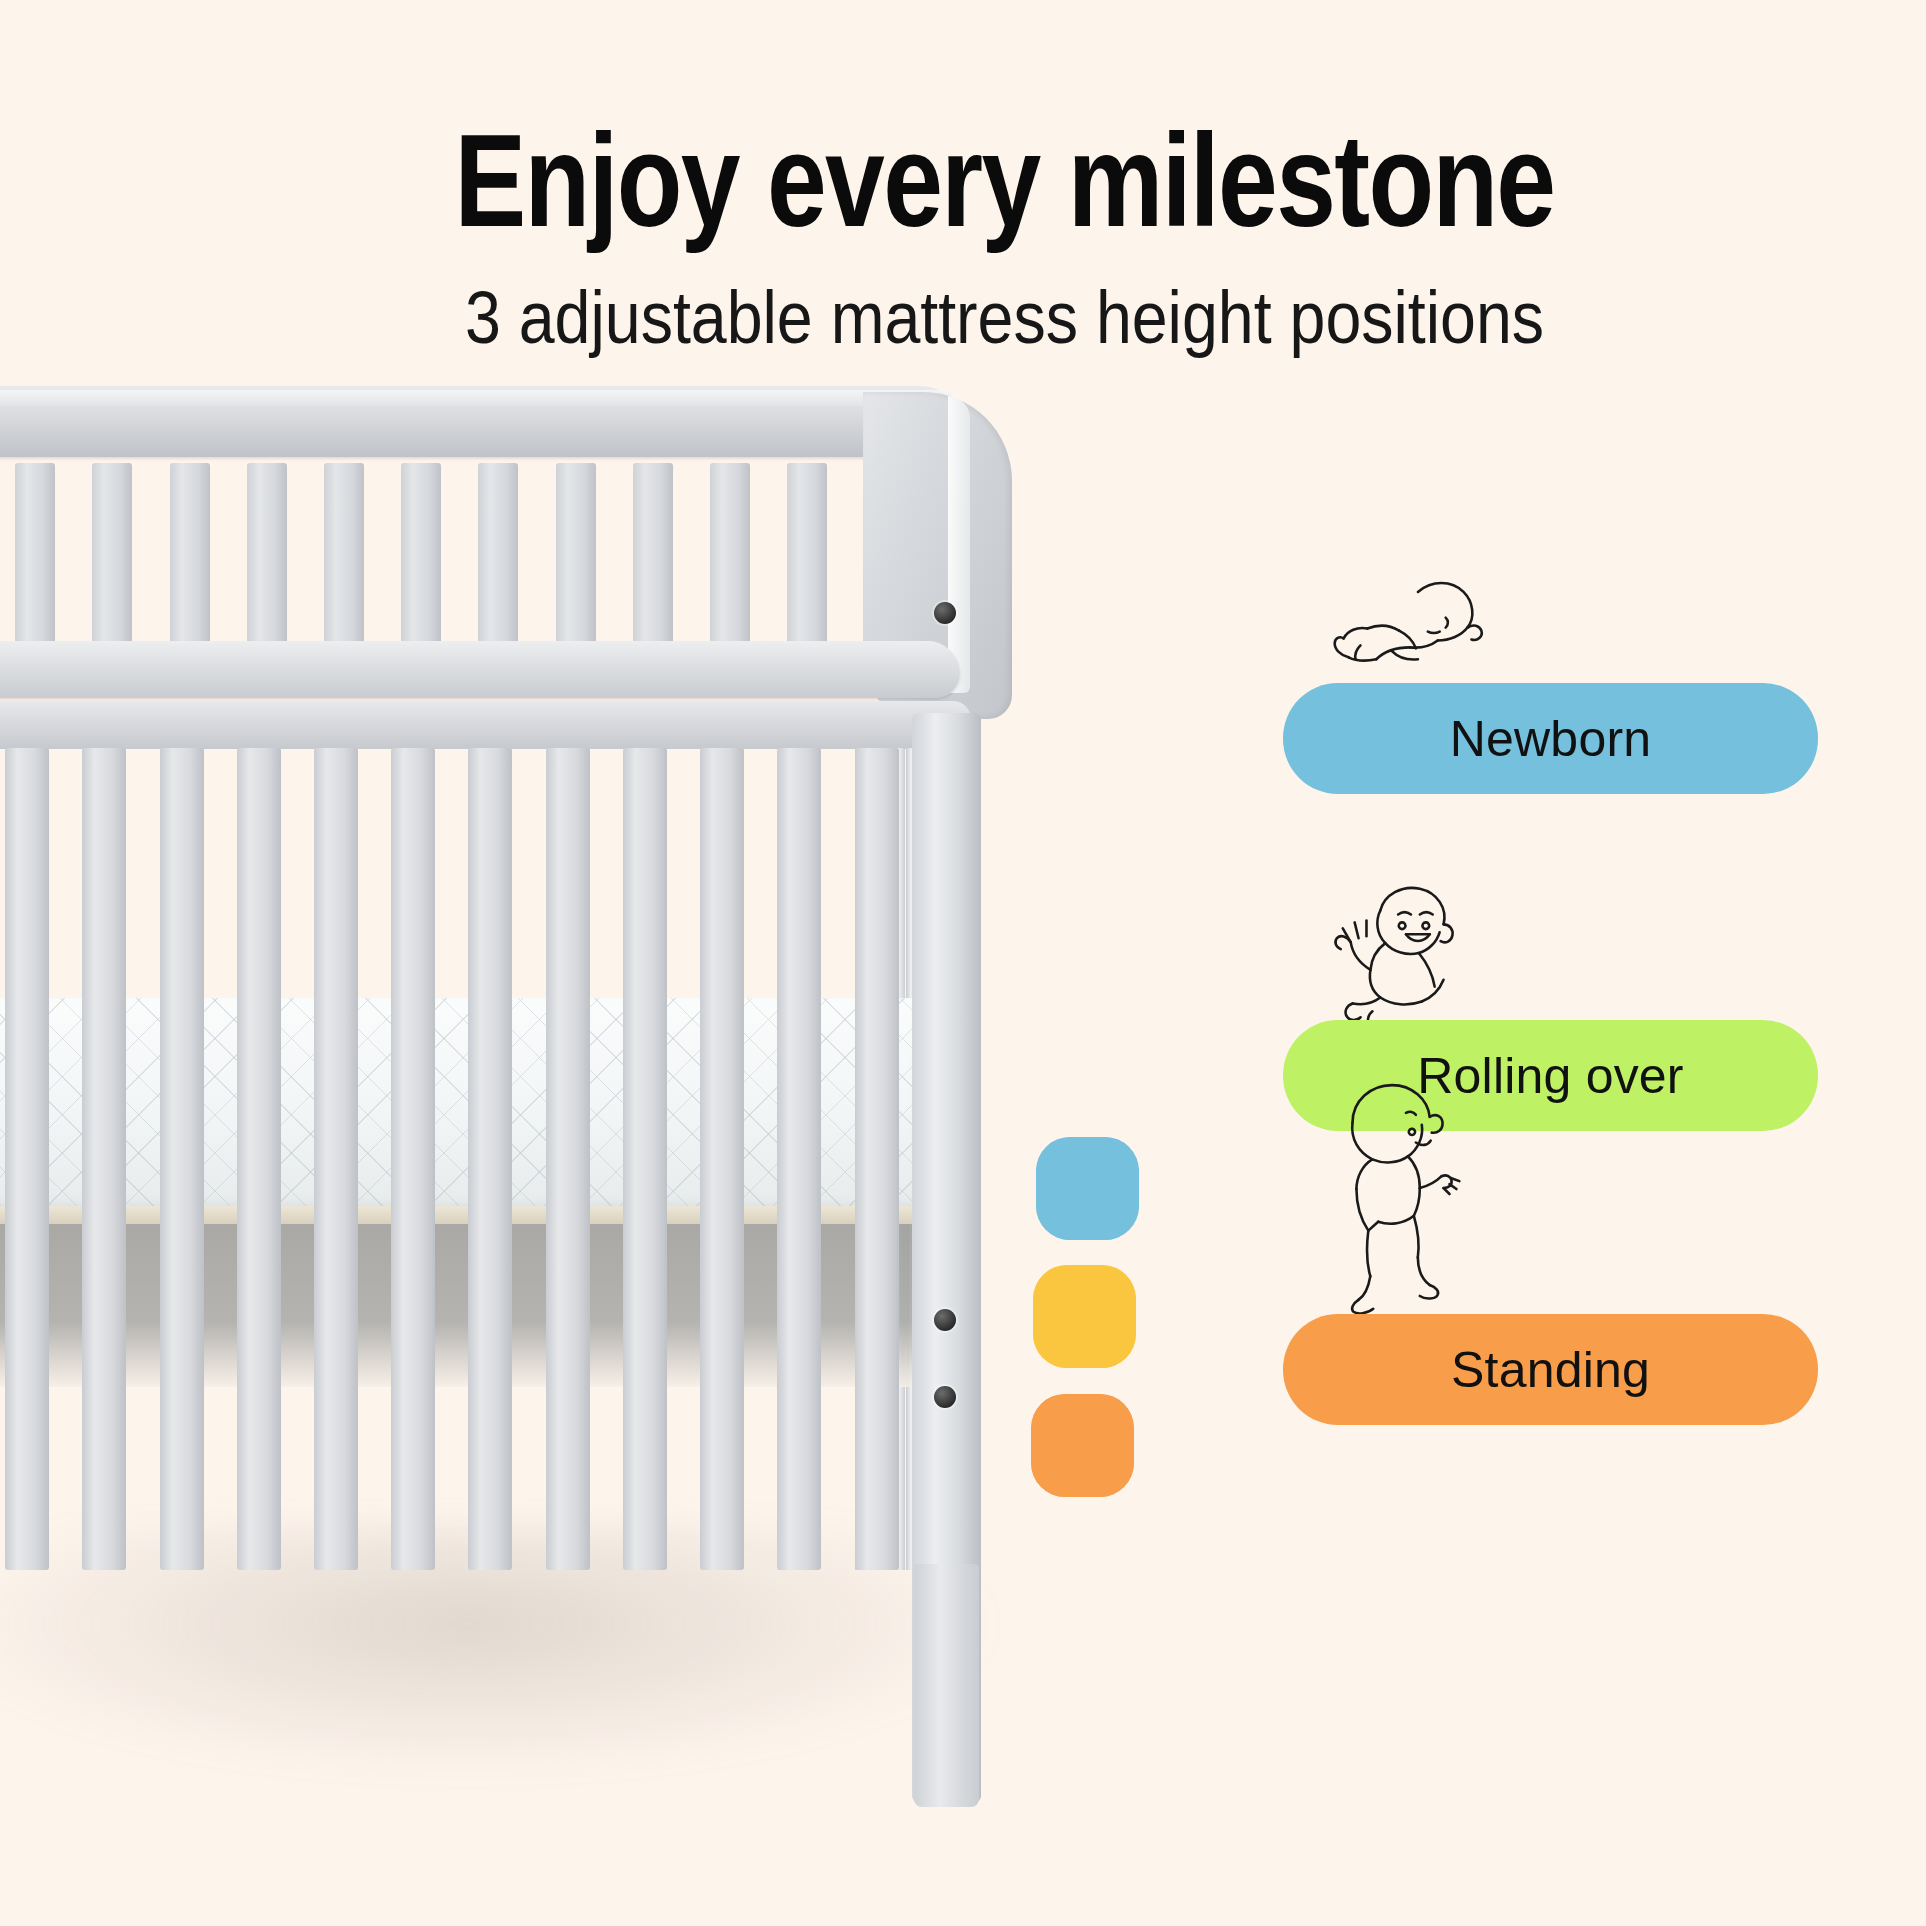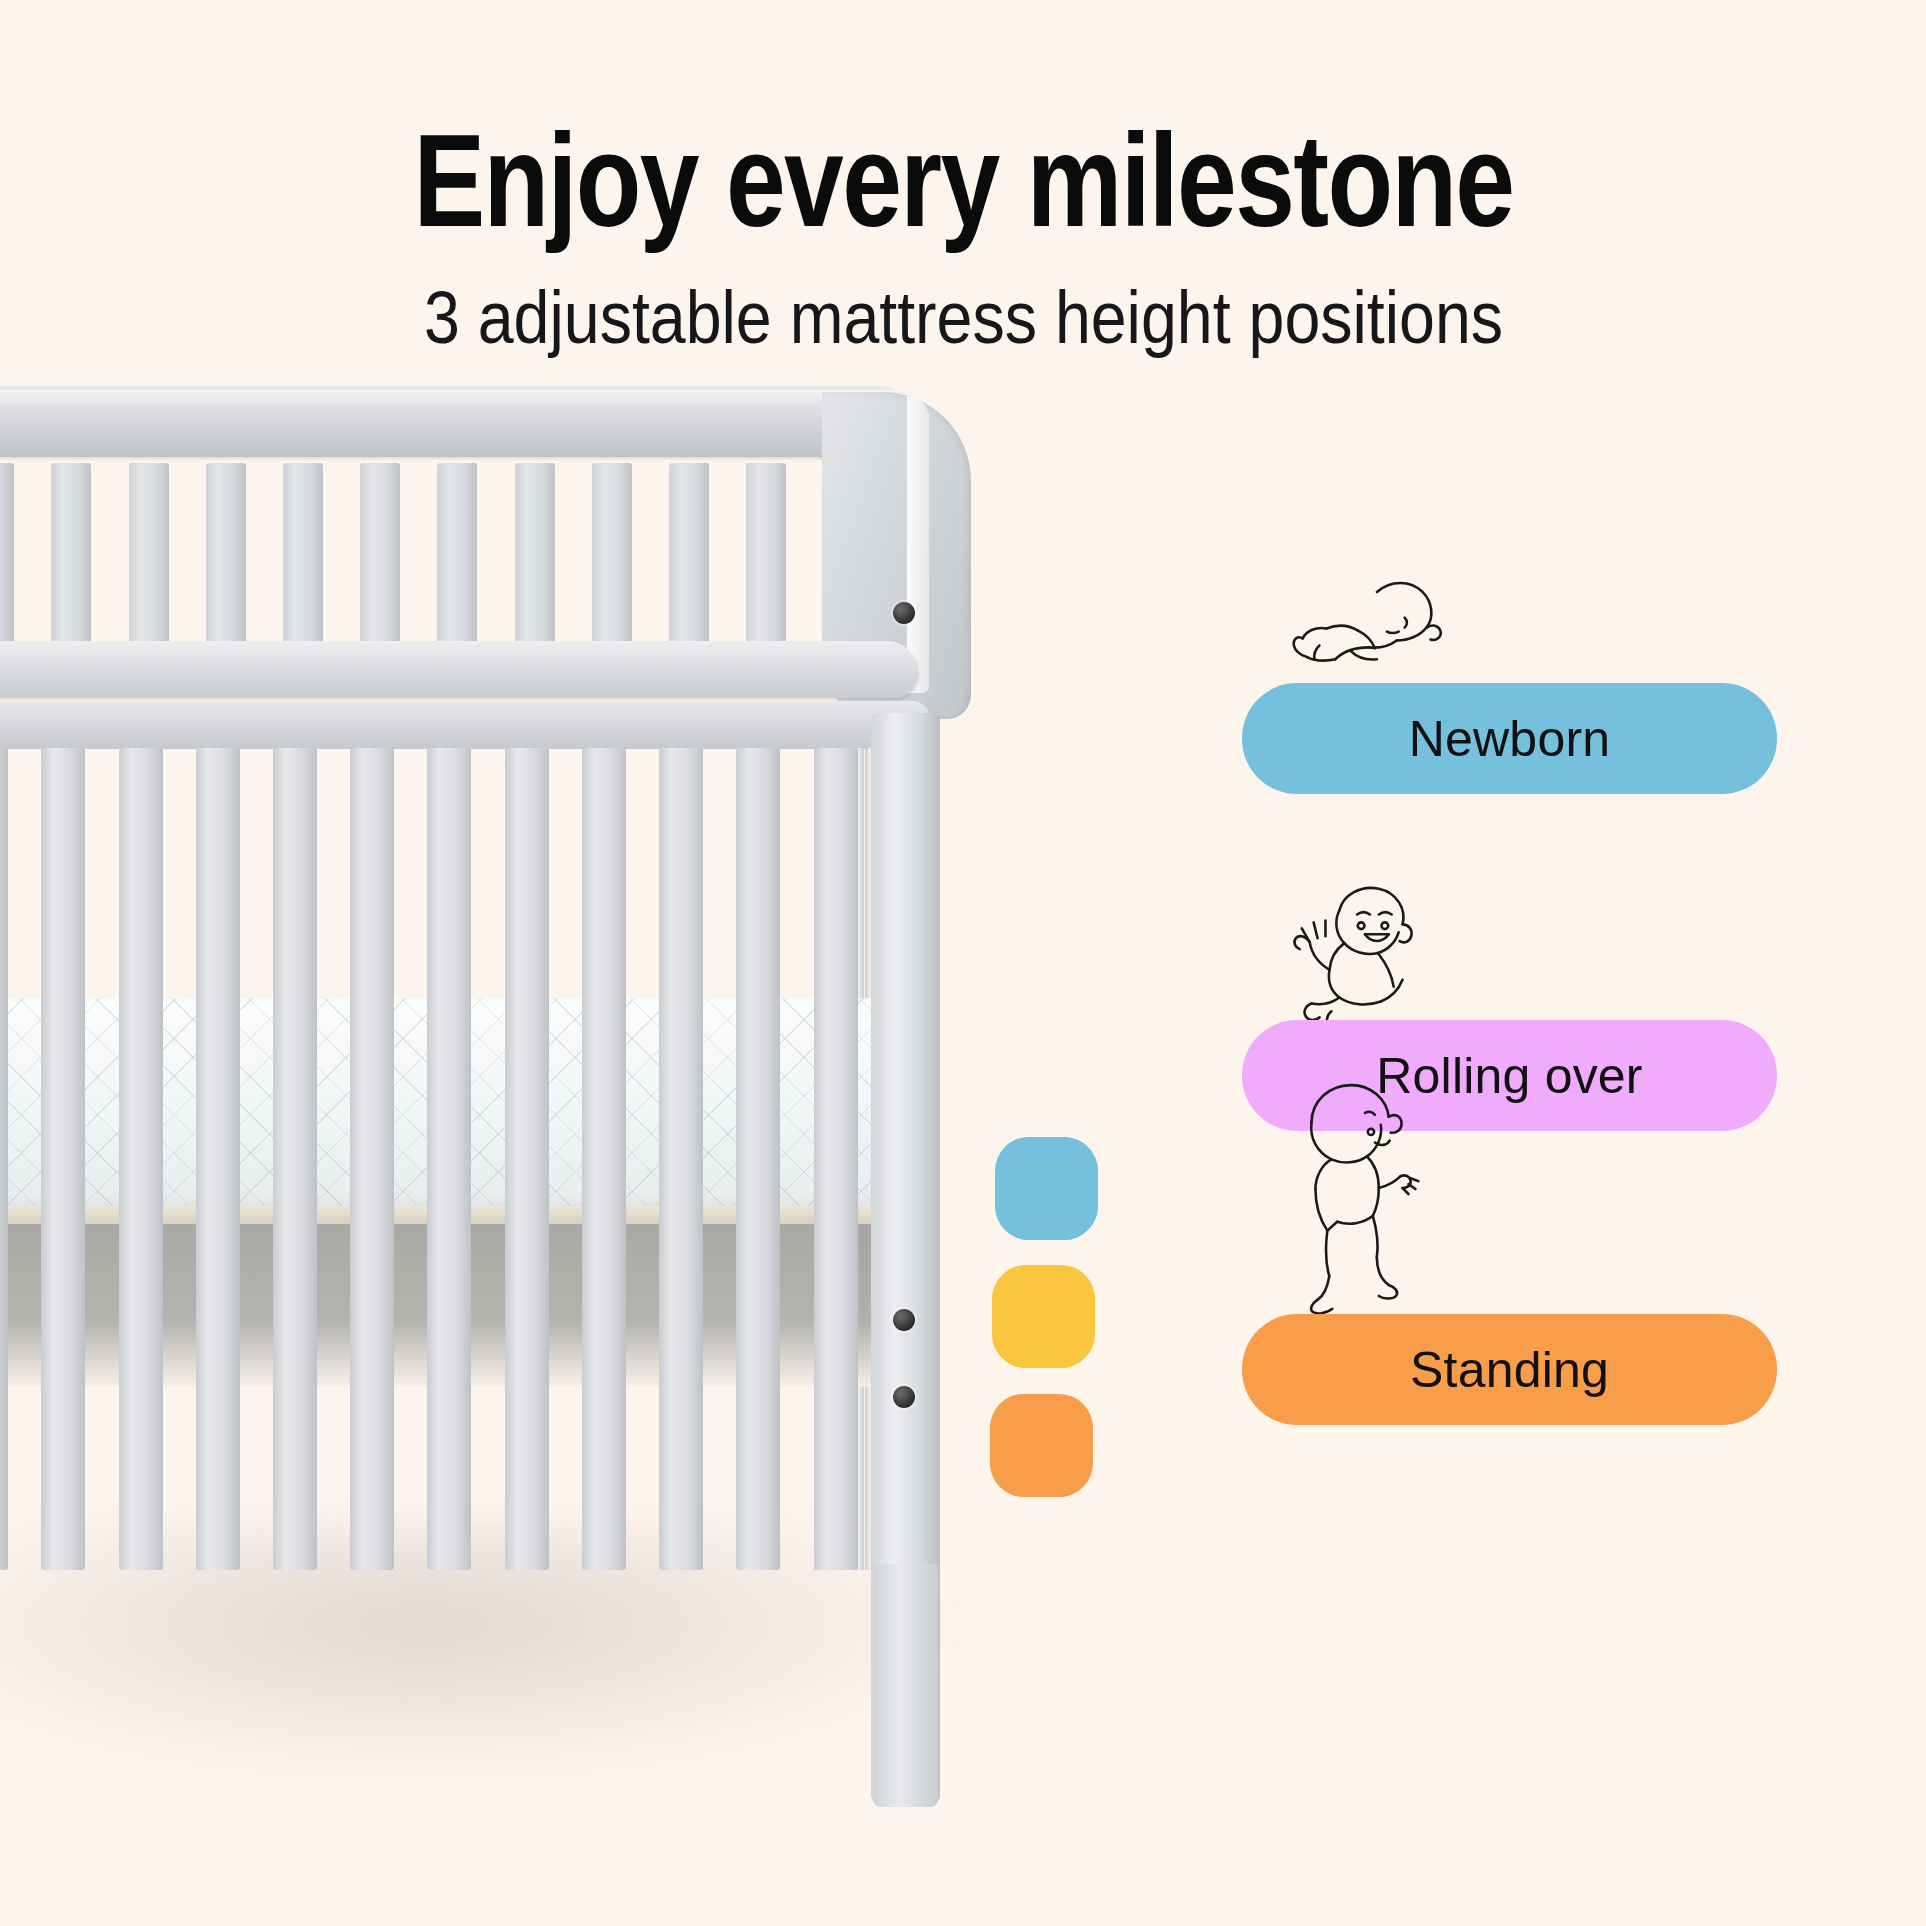--- a/index.html
+++ b/index.html
@@ -2,21 +2,21 @@
 <html><head>
 <meta charset="utf-8">
 <style>
   html,body{margin:0;padding:0;}
   body{
     width:1927px;height:1927px;
     background:#FDF4EC;
     font-family:"Liberation Sans",sans-serif;
     overflow:hidden;position:relative;
   }
-  #stage{position:absolute;inset:0;}
+  #stage{position:absolute;inset:0;margin-left:41px;}
 
   
   .header{position:absolute;top:0;left:0;width:1927px;text-align:center;}
   .title{
     font-family:"Liberation Sans Narrow","Liberation Sans",sans-serif;
     font-weight:700;font-size:131px;letter-spacing:-2px;
     color:#0B0B0B;margin-top:115px;line-height:1;
     transform:scaleX(0.82);transform-origin:center;
   }
   .subtitle{
@@ -155,21 +155,21 @@
   .row{position:absolute;left:0;width:554px;}
   .pill{
     position:absolute;left:0;width:535px;height:111px;border-radius:55px;
     display:flex;align-items:center;justify-content:center;
   }
   .pill span{
     font-size:50px;color:#111;letter-spacing:0.2px;
     font-family:"Liberation Sans",sans-serif;font-weight:400;
   }
   .pill.blue  {background:#74C0DD;}
-  .pill.yellow{background:#f0abfc;}
+  .pill.yellow{background:#bef264;}
   .pill.orange{background:#F89D49;}
   .baby{position:absolute;}
   .baby svg{display:block;}
 </style>
 </head>
 <body>
 
 <div id="stage">
 
   <div class="header">

